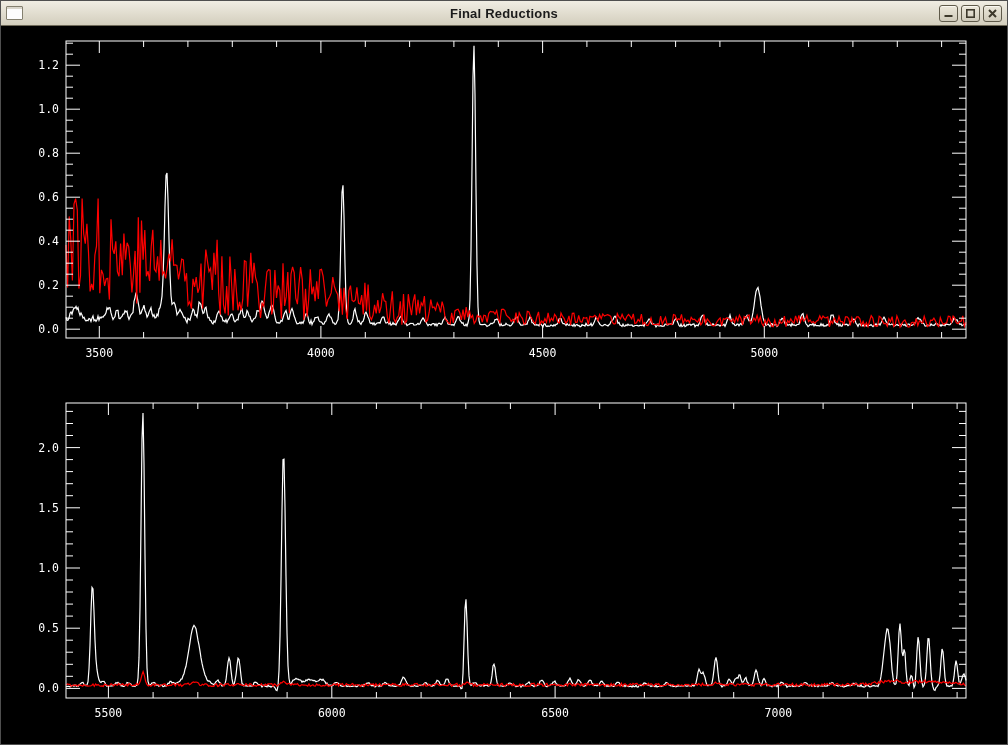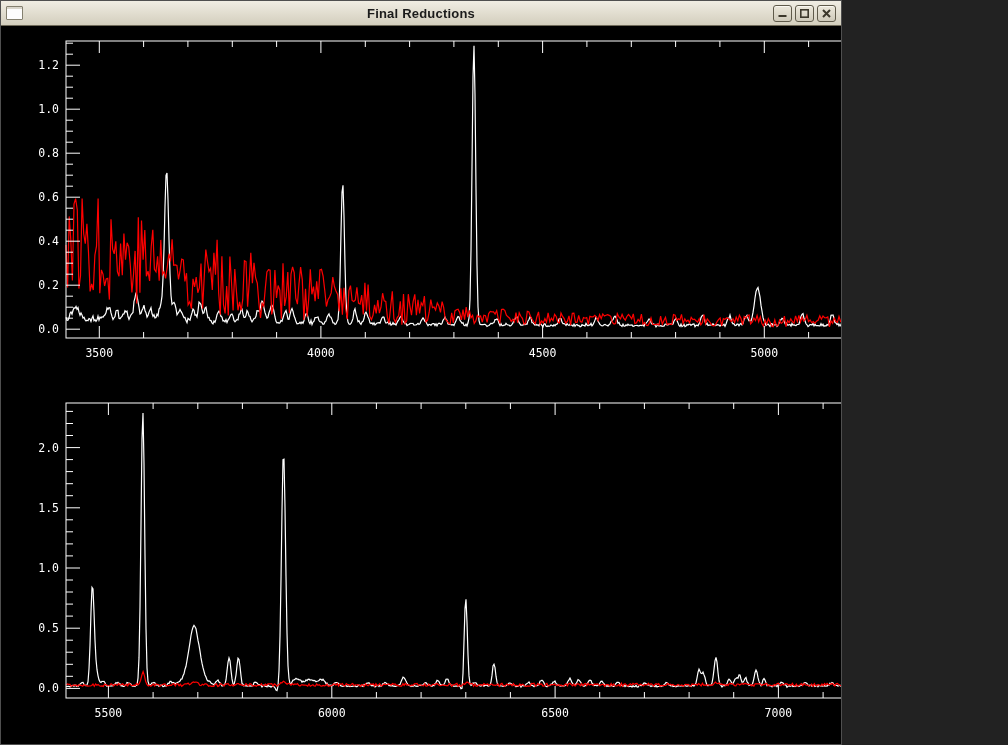--- a/index.html
+++ b/index.html
@@ -1,17 +1,17 @@
 <!DOCTYPE html>
 <html><head>
 <meta charset="utf-8">
 <style>
   html,body{margin:0;padding:0;background:#222;}
   .window{
-    position:relative;width:842px;height:745px;box-sizing:border-box;
+    position:relative;width:1008px;height:745px;box-sizing:border-box;
     background:#000;border:1px solid #4f4f4f;overflow:hidden;
     font-family:"Liberation Sans",sans-serif;
   }
   .titlebar{
     position:absolute;top:0;left:0;right:0;height:25px;z-index:5;
     background:linear-gradient(#f0ede3,#d3cebd);
     border-bottom:1px solid #6f6a59;
     display:flex;align-items:center;padding:0 5px;box-sizing:border-box;
   }
   .menu-btn{

